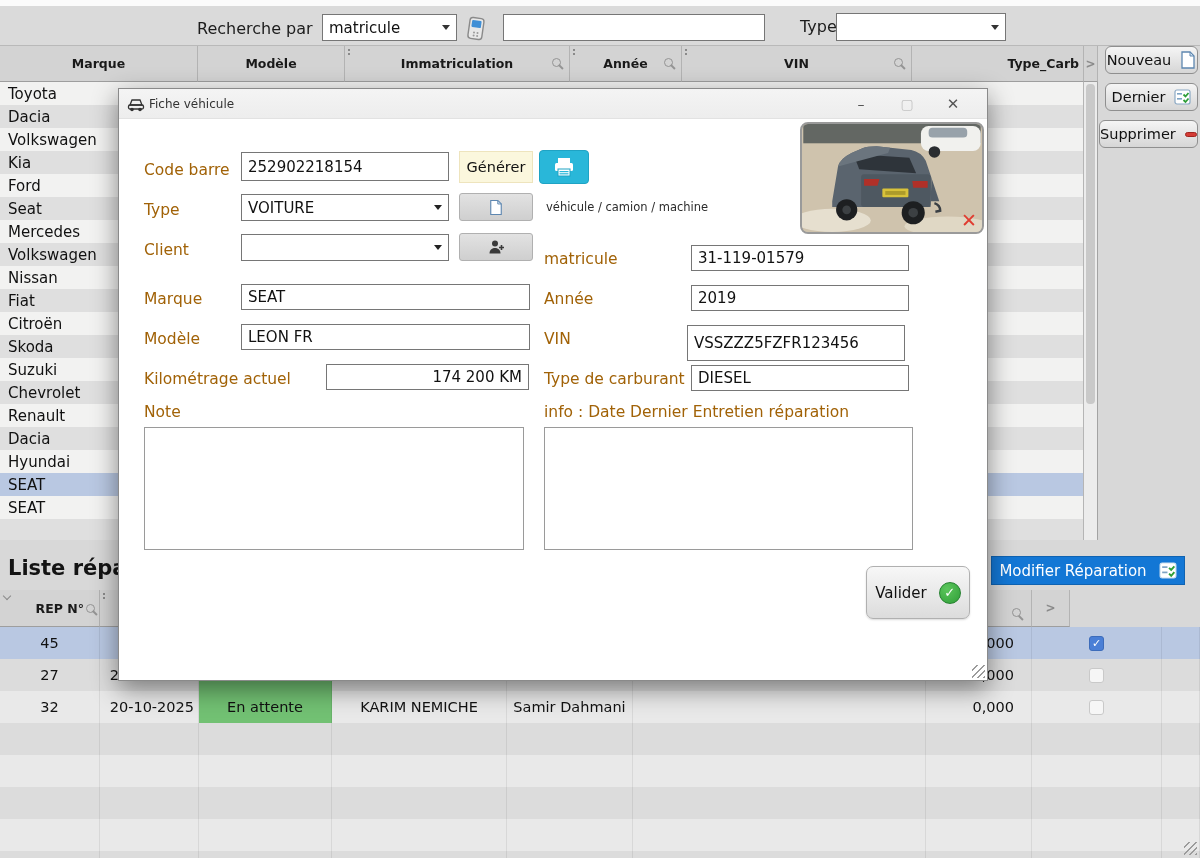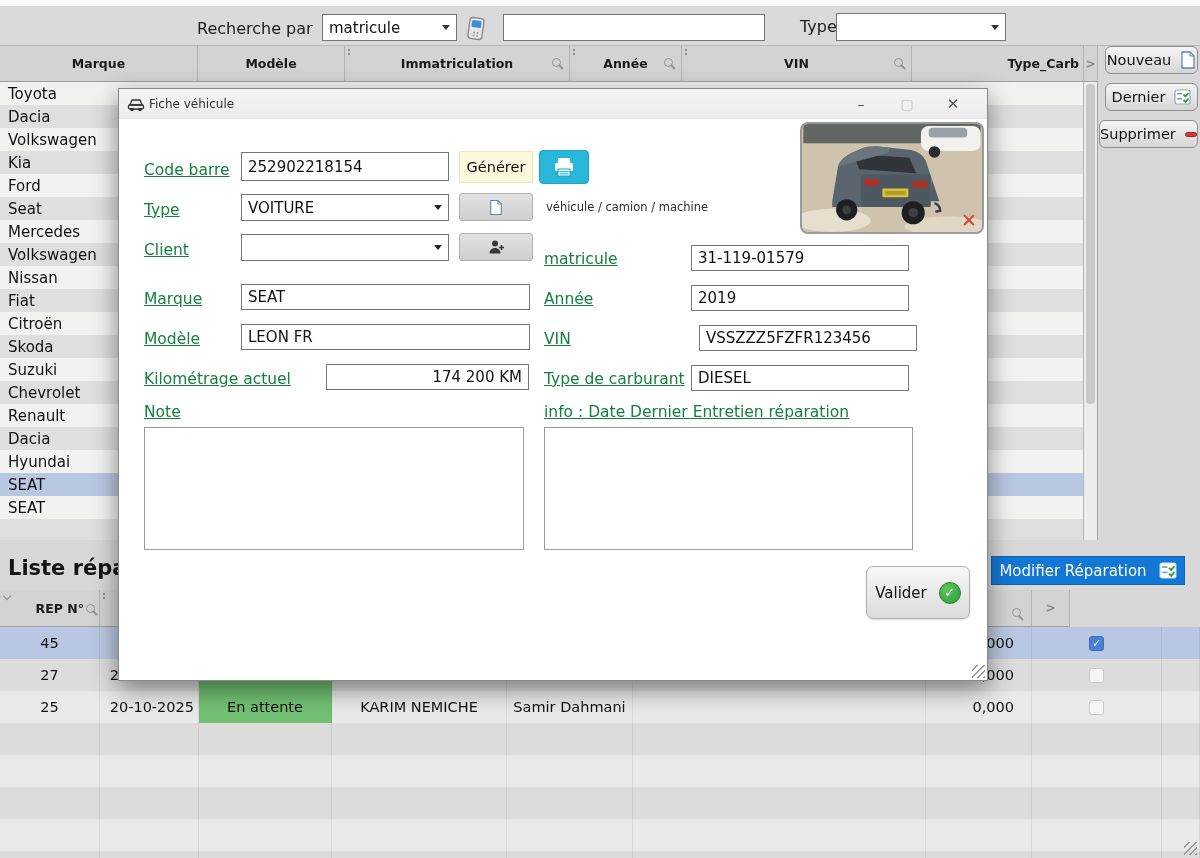--- a/index.html
+++ b/index.html
@@ -62,21 +62,21 @@
 
   
   .modal { position:absolute; left:118px; top:88px; width:870px; height:593px; background:#fff; border:1px solid #8a8a8a; box-shadow:0 8px 24px rgba(0,0,0,.45); z-index:40; }
   .mtitlebar { position:absolute; left:0; top:0; width:100%; height:30px; background:linear-gradient(#f4f4f4,#ededed); border-bottom:1px solid #e2e2e2; }
   .mtitle { position:absolute; left:30px; top:8px; font-size:12px; color:#333; }
   .winbtn { position:absolute; top:0; width:36px; height:29px; display:flex; align-items:center; justify-content:center; font-size:14px; color:#555; cursor:pointer; background:transparent; border:none; font-family:inherit; }
   .winbtn.min { left:724px; }
   .winbtn.max { left:770px; color:#c3c3c3; }
   .winbtn.close { left:816px; font-size:15px; }
 
-  .flabel { position:absolute; font-size:15.5px; color:#15803d; white-space:nowrap;text-decoration:underline; }
+  .flabel { position:absolute; font-size:15.5px; color:#a16207; white-space:nowrap; }
   .finput { position:absolute; border:1px solid #767676; background:#fff; font-size:15px; color:#111; padding:0 6px; font-family:inherit; }
   .finput.right { text-align:right; }
   .fcombo { position:absolute; background:#fff; border:1px solid #767676; display:flex; align-items:center; font-size:15px; color:#111; padding:0 6px; }
   .fcombo .arrow { position:absolute; right:6px; width:0; height:0; border-left:4px solid transparent; border-right:4px solid transparent; border-top:5px solid #222; }
   .ftext { position:absolute; border:1px solid #9a9a9a; background:#fff; resize:none; font-family:inherit; font-size:14px; padding:4px; }
   .hint { position:absolute; font-size:11.5px; color:#2b2b2b; }
 
   .btn-generer { position:absolute; left:340px; top:62px; width:74px; height:32px; background:var(--generer,#fbf7dd); border:1px solid #eee4bd; font-size:14.5px; color:#111; cursor:pointer; font-family:inherit; }
   .btn-print { position:absolute; left:420px; top:61px; width:50px; height:34px; background:var(--cyan,#29b7d9); border:1px solid #1fa3c4; border-radius:4px; display:flex; align-items:center; justify-content:center; cursor:pointer; }
   .btn-gray { position:absolute; width:74px; height:28px; background:linear-gradient(#e2e2e2,#cfcfcf); border:1px solid #b0b0b0; border-radius:3px; display:flex; align-items:center; justify-content:center; cursor:pointer; }
@@ -321,21 +321,21 @@
           <div class="rcell amount" style="width: 106px;">
             <span>0,000</span>
           </div>
           <div class="rcell" style="width: 130px;">
             <span class="cbx"></span>
           </div>
           <div class="rcell" style="width: 38px;"></div>
         </div>
         <div class="rrow" style="background: rgb(233, 233, 233);">
           <div class="rcell num" style="width: 100px;">
-            <span>25</span>
+            <span>32</span>
           </div>
           <div class="rcell right" style="width: 99px;">
             <span>20-10-2025</span>
           </div>
           <div class="rcell status-on" style="width: 133px;">
             <span>En attente</span>
           </div>
           <div class="rcell" style="width: 175px;">
             <span>KARIM NEMICHE</span>
           </div>
@@ -470,21 +470,21 @@
     <span class="flabel" style="left:25px;top:201px">Marque</span>
     <input class="finput" style="left: 122px; top: 195px; width: 289px; height: 26px;" value="SEAT">
 
     <span class="flabel" style="left:425px;top:201px">Année</span>
     <input class="finput" style="left: 572px; top: 196px; width: 218px; height: 26px;" value="2019">
 
     <span class="flabel" style="left:25px;top:241px">Modèle</span>
     <input class="finput" style="left: 122px; top: 235px; width: 289px; height: 26px;" value="LEON FR">
 
     <span class="flabel" style="left:425px;top:241px">VIN</span>
-    <input class="finput" style="left: 580px; top: 236px; width: 218px; height: 26px;" value="VSSZZZ5FZFR123456">
+    <input class="finput" style="left: 568px; top: 236px; width: 218px; height: 36px;" value="VSSZZZ5FZFR123456">
 
     <span class="flabel" style="left:25px;top:281px">Kilométrage actuel</span>
     <input class="finput right" style="left: 207px; top: 275px; width: 203px; height: 26px;" value="174 200 KM">
 
     <span class="flabel" style="left:425px;top:281px">Type de carburant</span>
     <input class="finput" style="left: 572px; top: 276px; width: 218px; height: 26px;" value="DIESEL">
 
     <span class="flabel" style="left:25px;top:314px">Note</span>
     <textarea class="ftext" style="left: 25px; top: 338px; width: 380px; height: 123px;"></textarea>
 

